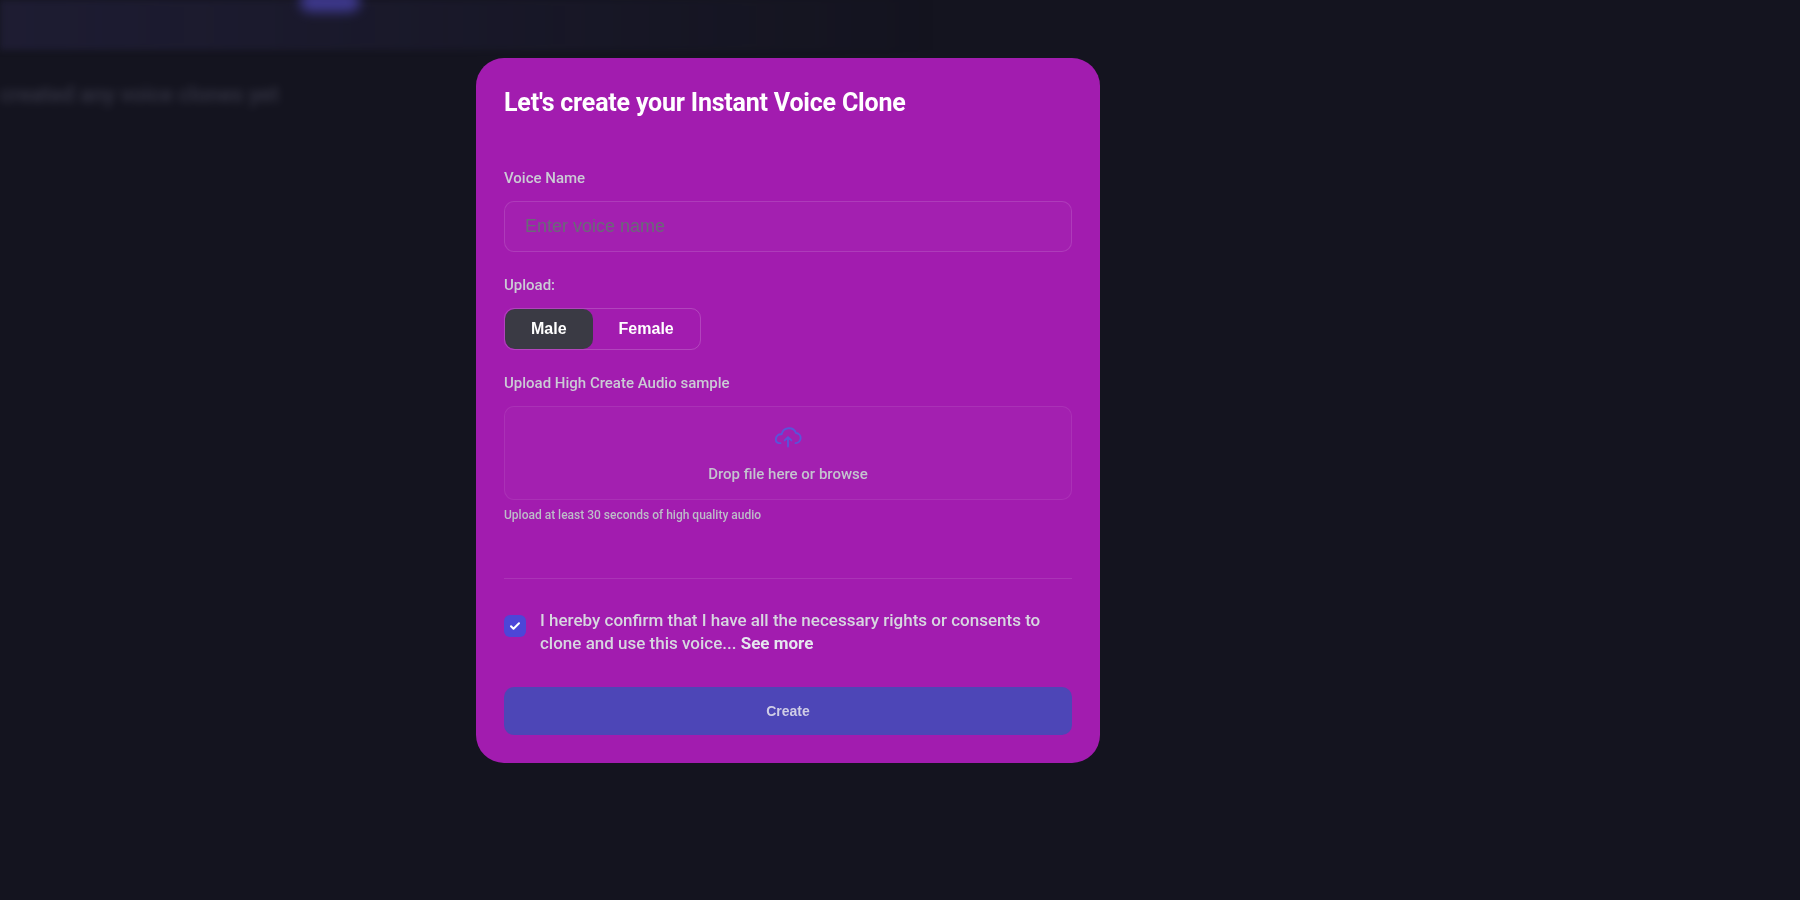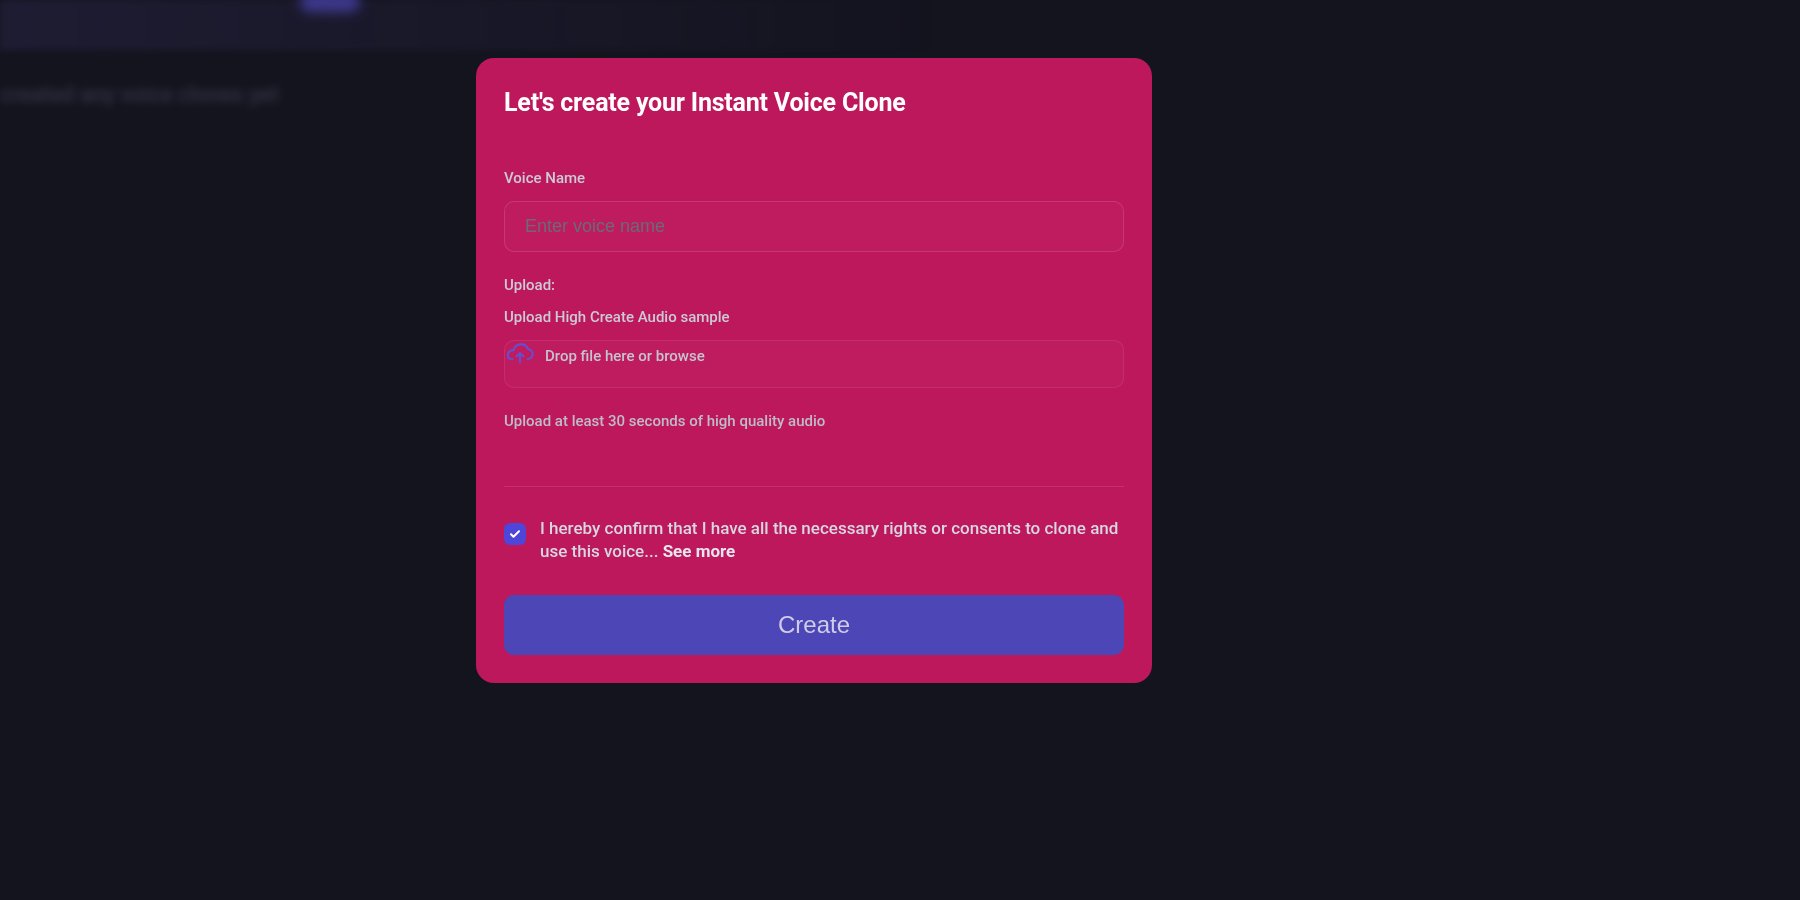--- a/index.html
+++ b/index.html
@@ -39,23 +39,23 @@
       height: 20px;
       background: #4d46b7;
       border-radius: 10px;
       filter: blur(6px);
       opacity: 0.7;
     }
     .modal {
       position: absolute;
       left: 476px;
       top: 58px;
-      width: 676px;
-      background: #be185d;
-      border-radius: 18px;
+      width: 624px;
+      background: #a21caf;
+      border-radius: 28px;
       padding: 30px 28px 28px 28px;
       color: #d7d7e0;
     }
     .modal h1 {
       color: #ffffff;
       font-size: 25px;
       font-weight: 700;
       letter-spacing: -0.2px;
       margin-bottom: 52px;
     }
@@ -93,36 +93,37 @@
       font-weight: 600;
       padding: 11px 26px;
       cursor: pointer;
     }
     .toggle-btn.active { background: #3a3a44; border-radius: 10px; }
     .dropzone {
       width: 100%;
       background: rgba(255,255,255,0.02);
       border: 1px solid rgba(255,255,255,0.08);
       border-radius: 10px;
-      padding: 0 0 16px 0;
+      padding: 18px 0 16px 0;
       display: flex;
+      flex-direction: column;
       align-items: center;
       gap: 10px;
       cursor: pointer;
-      margin-bottom: 24px;
+      margin-bottom: 8px;
     }
     .dropzone svg { width: 30px; height: 26px; }
     .dropzone .dz-text {
       color: #c4c4cf;
       font-size: 15px;
       font-weight: 500;
     }
     .hint {
       color: #bdbdc8;
-      font-size: 15px;
+      font-size: 12px;
       font-weight: 500;
       margin-bottom: 56px;
     }
     .divider {
       border: none;
       border-top: 1px solid rgba(255,255,255,0.10);
       margin-bottom: 30px;
     }
     .consent-row {
       display: flex;
@@ -153,41 +154,45 @@
       font-weight: 700;
       color: #e6e6ef;
       cursor: pointer;
     }
     .primary-btn {
       width: 100%;
       background: #4d46b7;
       border: none;
       border-radius: 10px;
       color: #cfcde6;
-      font-size: 24px;
-      font-weight: 400;
+      font-size: 14px;
+      font-weight: 700;
       padding: 16px 4px;
       cursor: pointer;
     }
   </style>
 </head>
 <body>
 
 <div class="bg-top"></div>
 <div class="bg-pill"></div>
 <div class="bg-ghost">created any voice clones yet</div>
 
 <div class="modal">
 
   <h1>Let's create your Instant Voice Clone</h1>
 
   <label class="label">Voice Name</label>
   <input class="text-input" type="text" placeholder="Enter voice name" style="">
 
   <label class="label">Upload:</label>
+  <div class="toggle-group">
+    <button class="toggle-btn active">Male</button>
+    <button class="toggle-btn">Female</button>
+  </div>
 
   <label class="label">Upload High Create Audio sample</label>
 
   <div class="dropzone">
     <span>
       <svg viewBox="0 0 32 26" fill="none">
         <path d="M24 18.5c3 0 5.5-2.4 5.5-5.4 0-2.8-2.2-5.1-5-5.4A8 8 0 0 0 9.2 9.1 5.4 5.4 0 0 0 3 14.5c0 2.9 2.4 4 5 4" stroke="#5a54d9" stroke-width="2" stroke-linecap="round" stroke-linejoin="round"></path>
         <path d="M16 22V12m0 0l-3.6 3.6M16 12l3.6 3.6" stroke="#5a54d9" stroke-width="2" stroke-linecap="round" stroke-linejoin="round"></path>
       </svg>
     </span>

